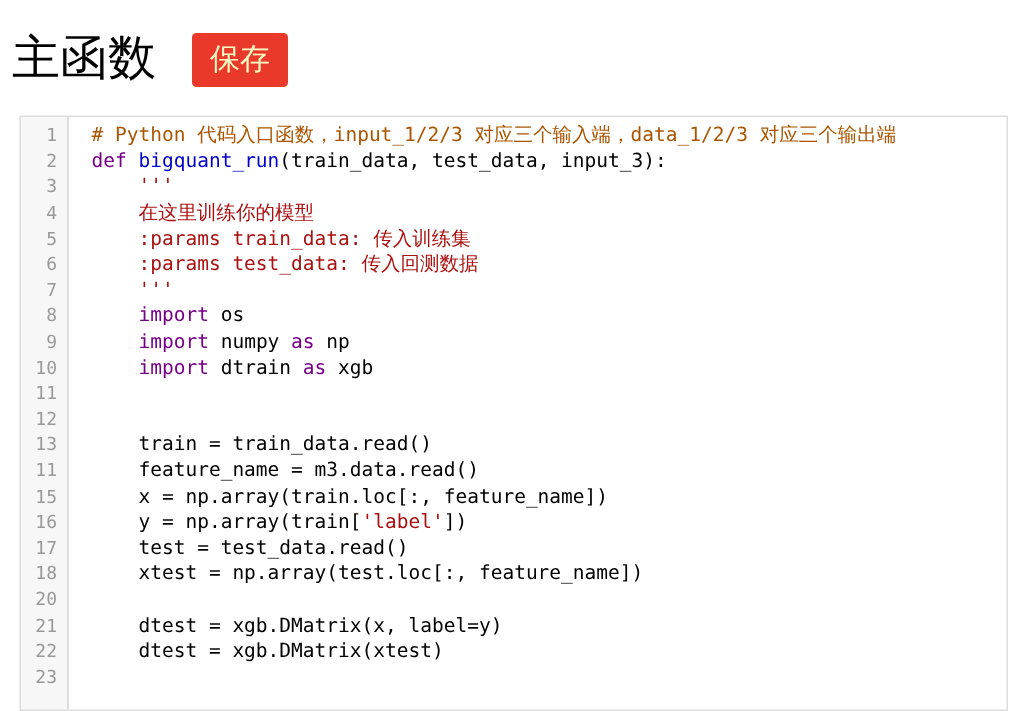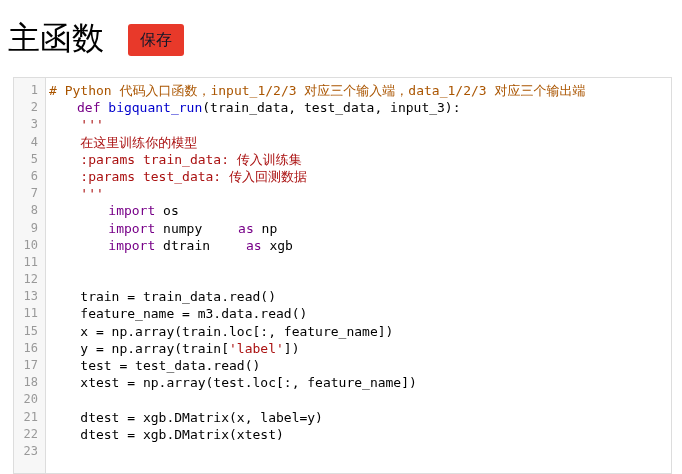--- a/index.html
+++ b/index.html
@@ -10,44 +10,44 @@
     --c-str:#aa1111;
     --c-ln:#999999;
     --gutter-bg:#f7f7f7;
     --border:#dddddd;
   }
   *{margin:0;padding:0;box-sizing:border-box;}
   html,body{width:682px;height:474px;overflow:hidden;background:#ffffff;
     font-family:"Liberation Sans", sans-serif;}
   .header{display:flex;align-items:center;gap:24px;padding:16px 8px 0 8px;height:62px;}
   .page-title{font-size:32px;line-height:1.1;font-weight:400;color:#000;}
-  .save-btn{display:inline-block;background:var(--accent);color:#0f172a;border:none;
-    border-radius:3px;font-size:16px;line-height:1;padding:8px 12px;cursor:pointer;
+  .save-btn{display:inline-block;background:var(--accent);color:#fef9c3;border:none;
+    border-radius:3px;font-size:20px;line-height:1;padding:8px 12px;cursor:pointer;
     font-family:"Liberation Sans", sans-serif;margin-top:2px;}
   .editor{
     margin:15px 10px 0 13px;
     height:397px;
     border:1px solid var(--border);
     overflow:hidden;
     font-family:"DejaVu Sans Mono","Liberation Mono",monospace;
     font-size:13px;
     line-height:17.2px;
     padding-top:4px;
     background:linear-gradient(to right,
       var(--gutter-bg) 0, var(--gutter-bg) 31px,
       var(--border) 31px, var(--border) 32px,
       #ffffff 32px);
     cursor:text;
   }
   .line{display:flex;height:17.2px;}
   .ln{flex:0 0 31px;text-align:right;padding-right:7px;color:var(--c-ln);
     user-select:none;font-size:12px;}
-  .code{flex:1;white-space:pre;padding-left:4px;color:#000;}
+  .code{flex:1;white-space:pre;padding-left:16px;color:#000;}
   .tok-com{color:var(--c-com);}
-  .tok-kw{color:var(--c-kw);margin-left:28px;}
+  .tok-kw{color:var(--c-kw);}
   .tok-def{color:var(--c-def);}
   .tok-str{color:var(--c-str);}
   .tok-pl{color:#000;text-align:right;}
 </style>
 </head>
 <body>
 
 <div class="header">
   <h1 class="page-title">主函数</h1>
   <button class="save-btn">保存</button>

